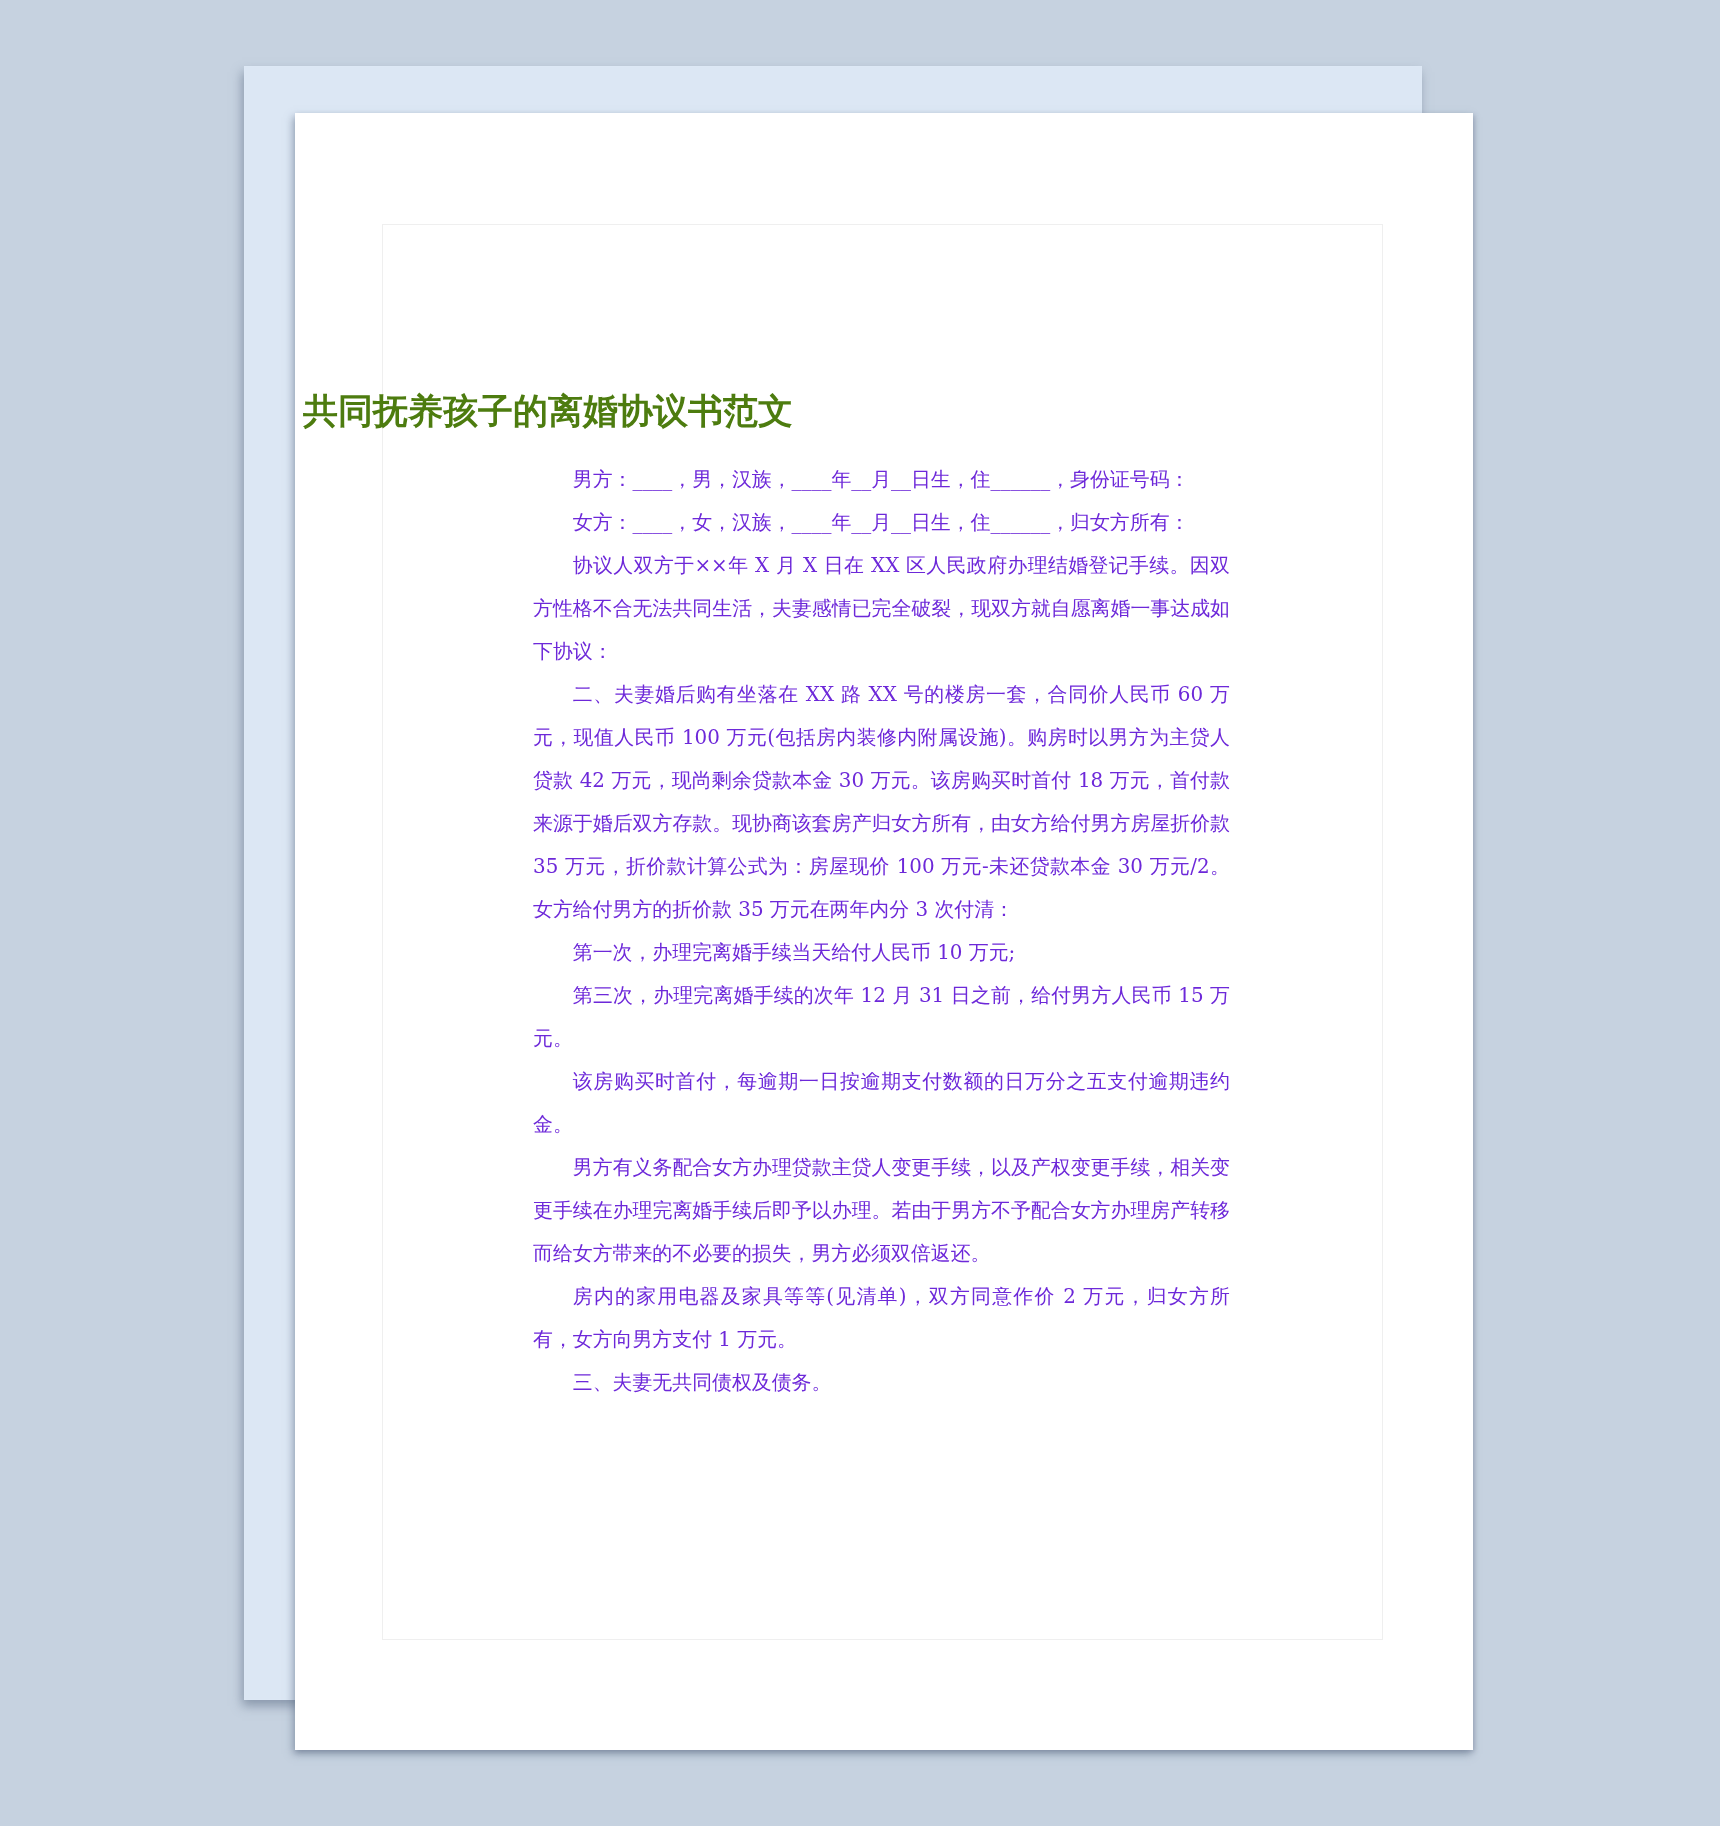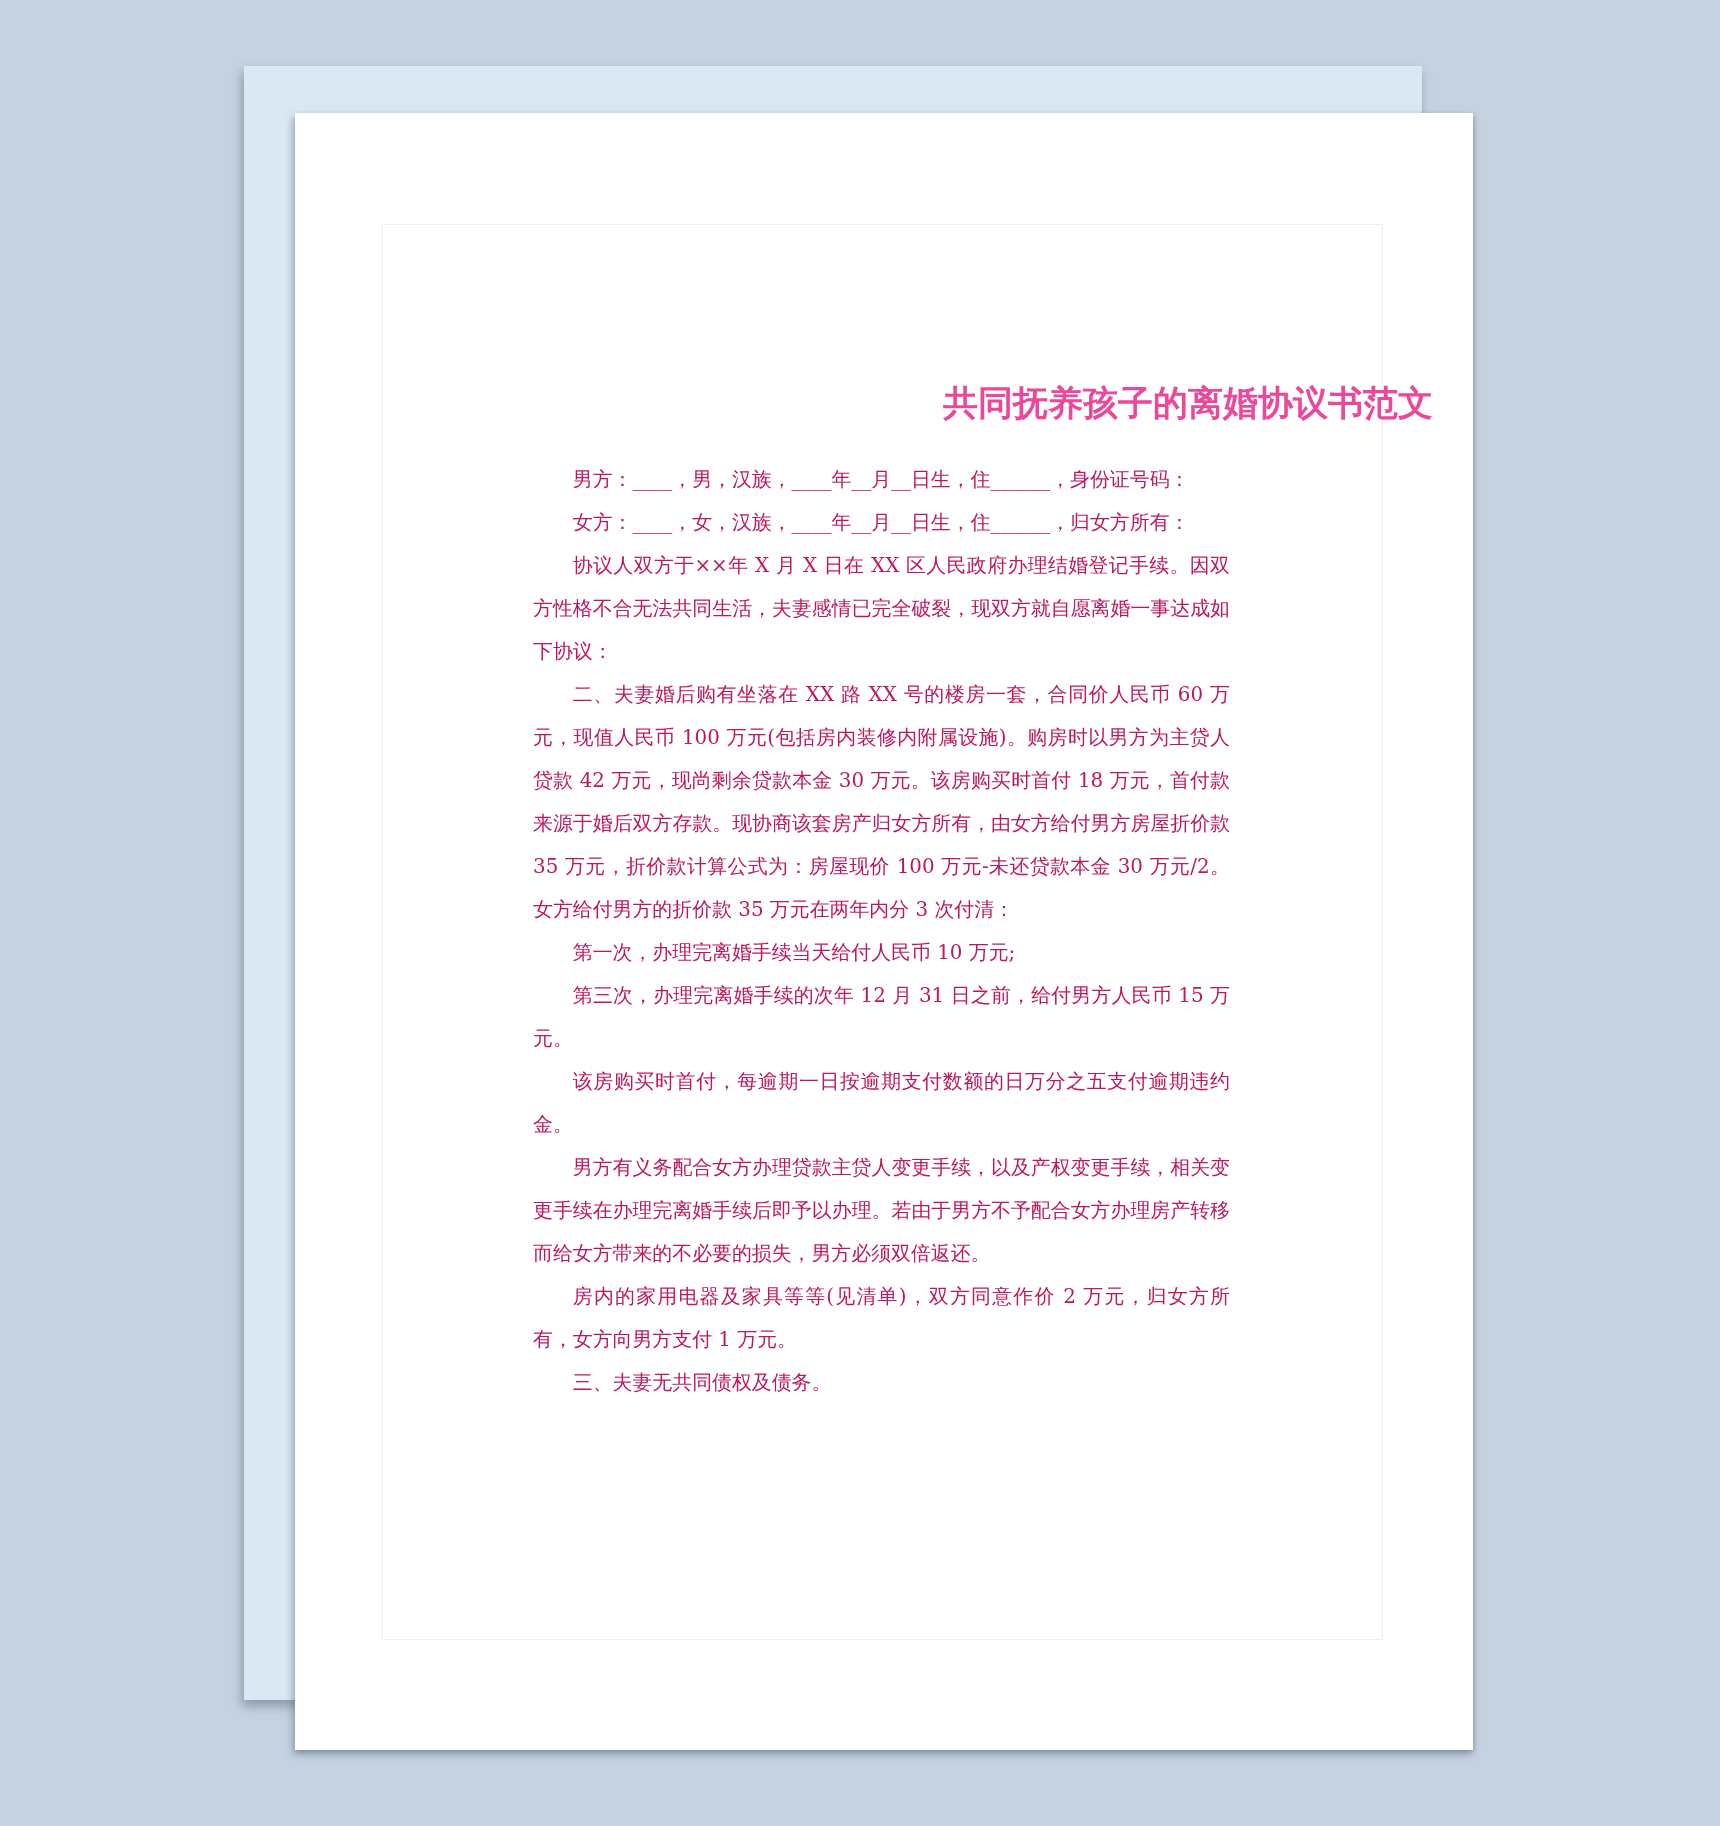--- a/index.html
+++ b/index.html
@@ -38,36 +38,36 @@
     top: 111px;
     width: 999px;
     height: 1414px;
     border: 1px solid #efefef;
   }
   .doc-title {
     position: absolute;
     left: 0;
     top: 265px;
     width: 1138px;
-    text-align: right;
+    text-align: left;
     font-size: 35px;
     font-weight: bold;
-    color: #ec4899;
+    color: #4d7c0f;
     line-height: 50px;
     letter-spacing: 0px;
-    margin: 0;
+    margin: 8px;
   }
   .doc-body {
     position: absolute;
     left: 238px;
     top: 345px;
     width: 697px;
     font-size: 19.9px;
     line-height: 43px;
-    color: #be185d;
+    color: #6d28d9;
   }
   .para {
     margin: 0;
     text-indent: 2em;
     text-align: justify;
     word-break: break-all;
   }
 </style>
 </head>
 <body>

